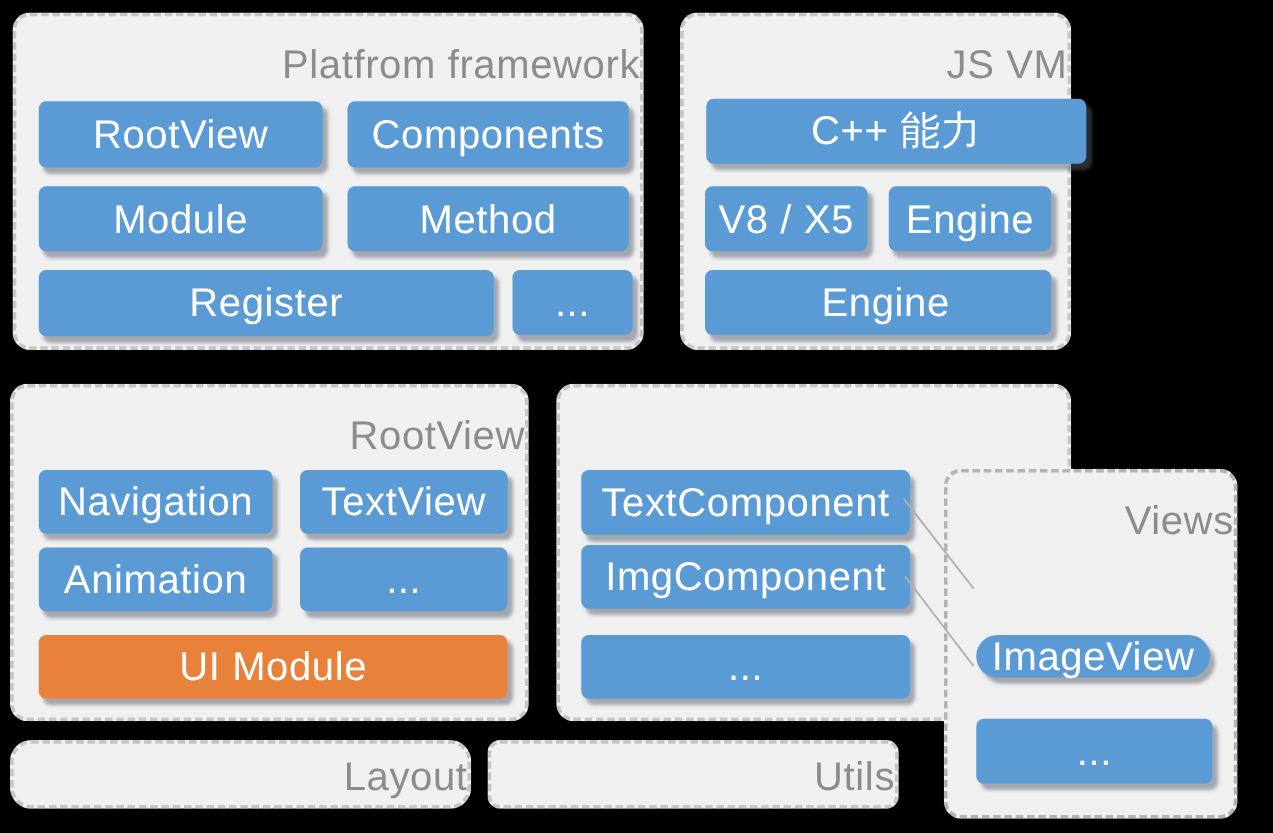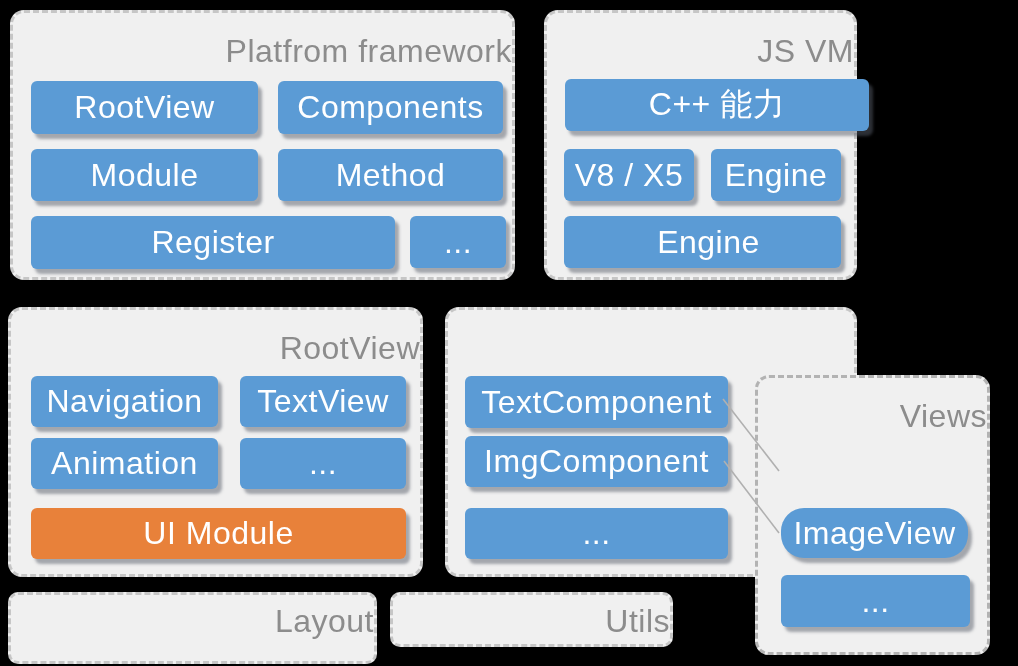--- a/index.html
+++ b/index.html
@@ -85,29 +85,29 @@
   </section>
 
   <section class="panel" style="left:445px;top:307px;width:412px;height:270px;">
     <div class="box" style="left:17px;top:66px;width:263px;height:52px;">TextComponent</div>
     <div class="box" style="left:17px;top:126px;width:263px;height:51px;">ImgComponent</div>
     <div class="box" style="left:17px;top:198px;width:263px;height:51px;">...</div>
   </section>
 
   <section class="panel views" style="left:755px;top:375px;width:235px;height:280px;">
     <h2 class="panel-title">Views</h2>
-    <div class="box" style="left:23px;top:130px;width:187px;height:50px;border-radius:23px;">ImageView</div>
+    <div class="box" style="left:23px;top:130px;width:187px;height:34px;border-radius:23px;">ImageView</div>
     <div class="box" style="left:23px;top:197px;width:189px;height:52px;">...</div>
   </section>
 
-  <section class="panel strip" style="left:8px;top:592px;width:369px;height:72px;">
+  <section class="panel strip" style="left:8px;top:592px;width:369px;height:55px;border-radius:17px;">
     <h2 class="panel-title">Layout</h2>
   </section>
 
-  <section class="panel strip" style="left:390px;top:592px;width:283px;height:55px;">
+  <section class="panel strip" style="left:390px;top:592px;width:329px;height:55px;">
     <h2 class="panel-title">Utils</h2>
   </section>
 
   <svg class="connectors" width="1018" height="666" viewBox="0 0 1018 666">
     <line x1="723" y1="399" x2="779" y2="471" stroke="var(--connector)" stroke-width="1.6"></line>
     <line x1="724" y1="461" x2="779" y2="533" stroke="var(--connector)" stroke-width="1.6"></line>
   </svg>
 
 </div>
 

